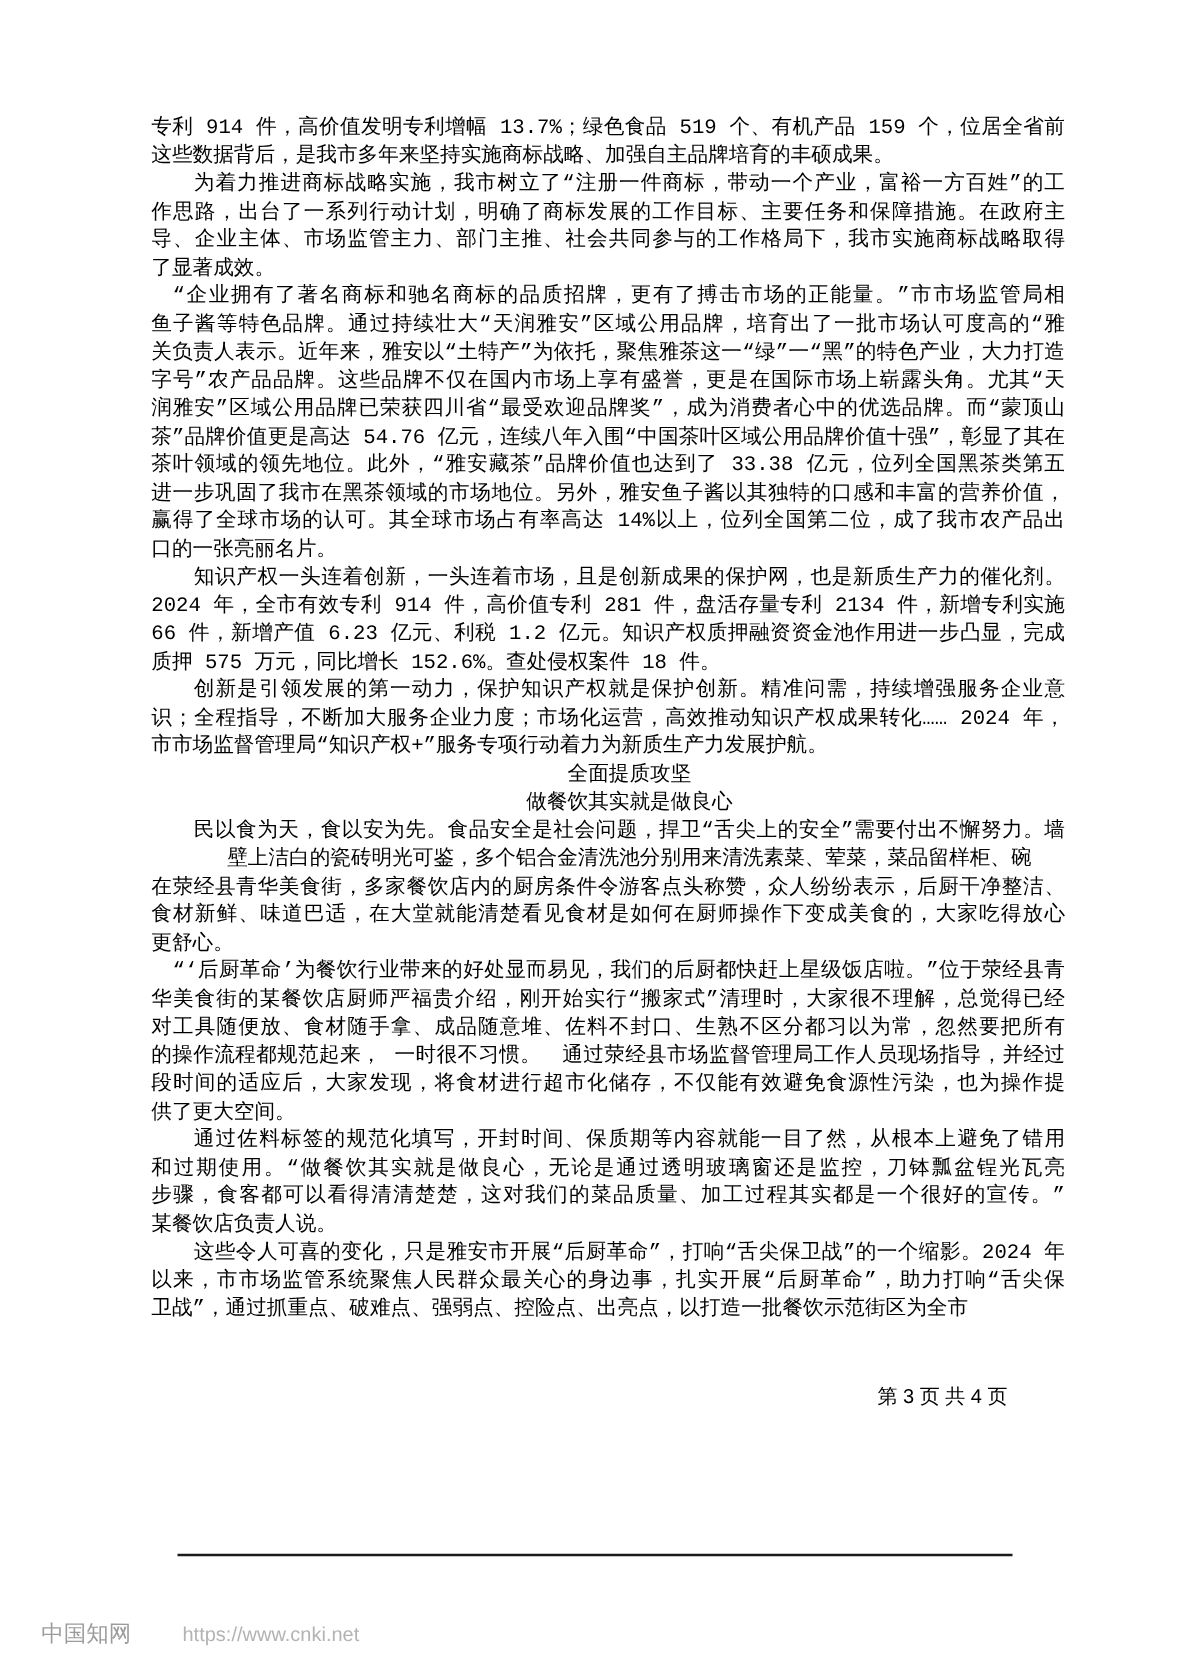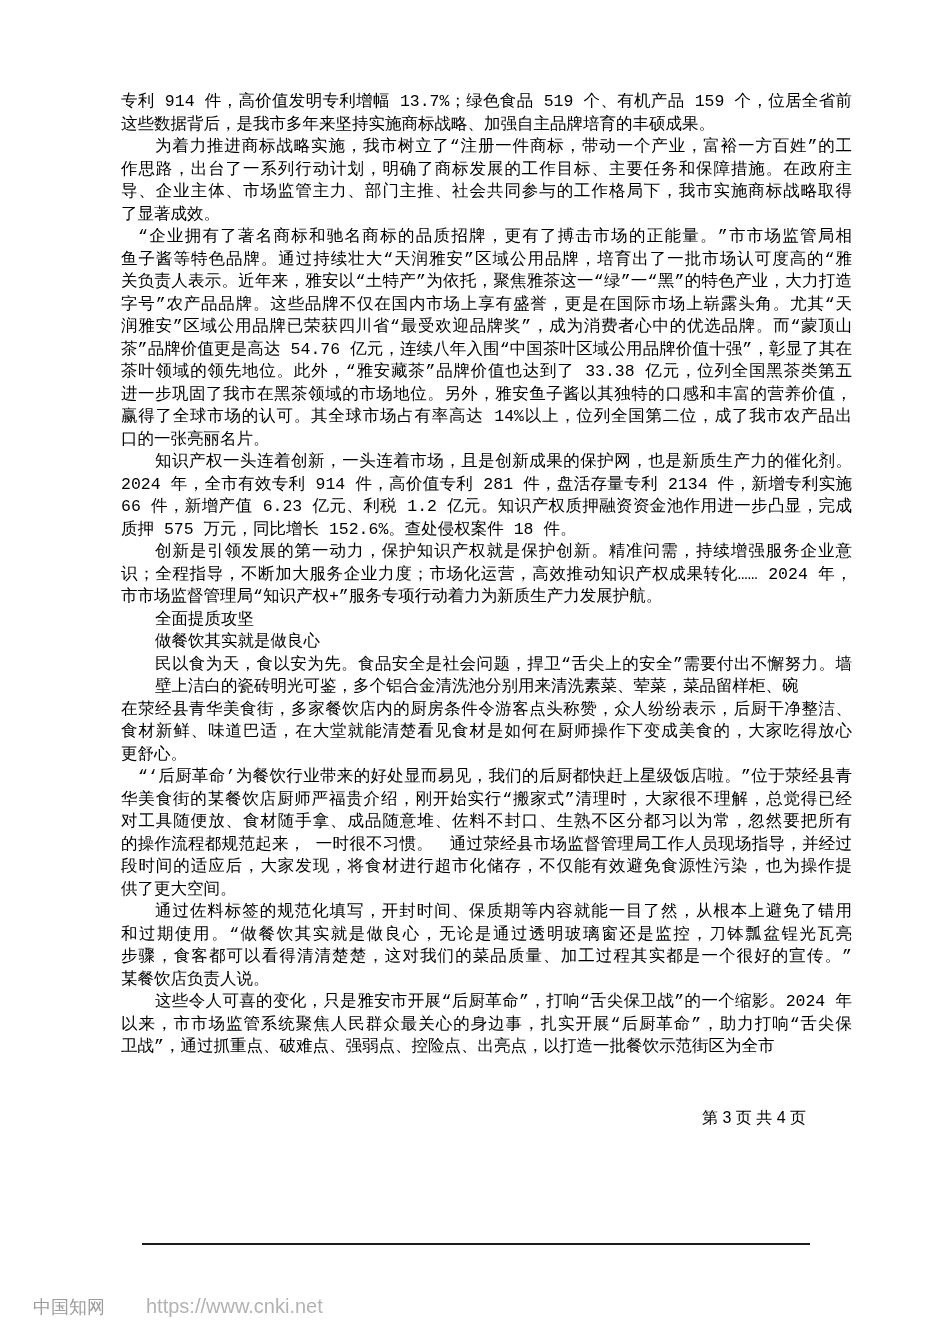--- a/index.html
+++ b/index.html
@@ -26,21 +26,21 @@
   .line{
     height:22.5px;
     overflow:hidden;
   }
   .line.full{
     text-align:justify;
     text-align-last:justify;
   }
   .ind0{padding-left:0;}
   .ind1{padding-left:17px;}
-  .ind2{padding-left:34px;}
+  .ind2{padding-left:34px;text-align:center;}
   .page-num{
     position:absolute;
     left:121px;top:1108px;width:685px;
     text-align:right;
     font-size:16px;line-height:20px;
     color:var(--text);
   }
   .divider{
     position:absolute;
     left:142px;top:1243px;
@@ -50,21 +50,21 @@
   .site-footer{
     position:absolute;
     left:33px;top:1295px;
     display:flex;align-items:baseline;gap:41px;
   }
   .brand{
     font-size:18px;
     color:var(--brand);
   }
   .url{
-    font-size:20px;
+    font-size:16px;
     color:var(--url);
     text-decoration:none;
   }
 </style>
 </head>
 <body>
 
 <div class="doc-body">
     <div class="line ind0 full">专利 914 件，高价值发明专利增幅 13.7%；绿色食品 519 个、有机产品 159 个，位居全省前列。</div>
     <div class="line ind0">这些数据背后，是我市多年来坚持实施商标战略、加强自主品牌培育的丰硕成果。</div>

